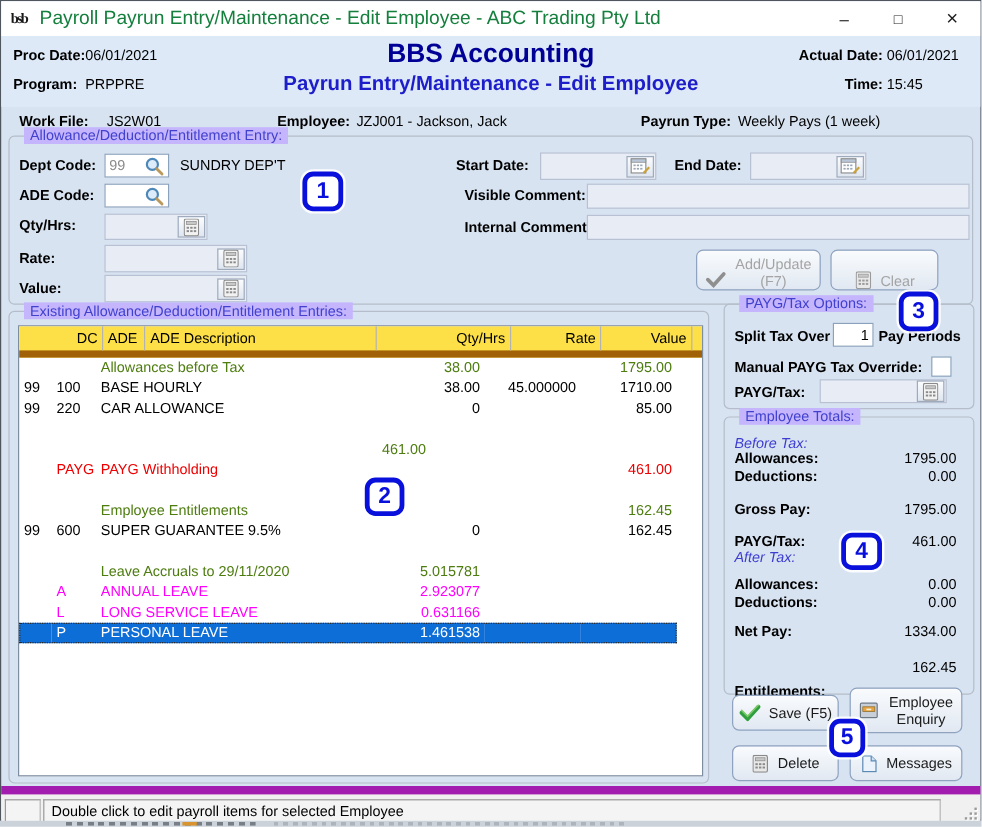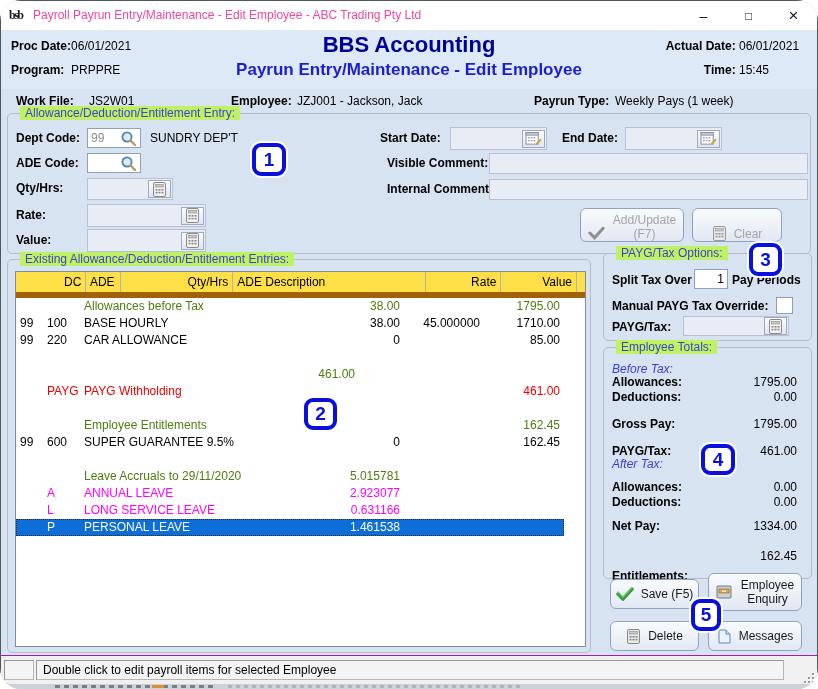--- a/index.html
+++ b/index.html
@@ -1,24 +1,24 @@
 <!DOCTYPE html>
 <html><head>
 <meta charset="utf-8">
 <style>
   html,body{margin:0;padding:0;background:#ffffff;}
   body{font-family:"Liberation Sans","DejaVu Sans",sans-serif;font-size:12px;color:#000;}
-  .screen{position:relative;width:818px;height:689px;overflow:hidden;background:#cfd5dc;border-radius:21px;}
+  .screen{position:relative;width:818px;height:689px;overflow:hidden;background:#cfd5dc;}
   .window{position:absolute;left:0;top:0;width:818px;height:684px;border:1px solid #4f565e;background:#d8e3f1;box-sizing:border-box;}
 
   
   .titlebar{position:absolute;left:0;top:0;width:816px;height:29px;background:#ffffff;}
   .appicon{position:absolute;left:8px;top:6px;width:19px;height:17px;font-family:"Liberation Serif","DejaVu Serif",serif;
            font-weight:bold;font-size:12px;letter-spacing:-1.5px;color:#1a1a1a;line-height:17px;}
-  .wtitle{position:absolute;left:32px;top:0;line-height:29px;font-size:12px;color:#ec4899;white-space:nowrap;}
+  .wtitle{position:absolute;left:32px;top:0;line-height:29px;font-size:16px;color:#15803d;white-space:nowrap;}
   .cap{position:absolute;top:0;width:45px;height:29px;display:flex;align-items:center;justify-content:center;color:#1a1a1a;}
   .cap.min{right:91px;font-size:14px;}
   .cap.max{right:46px;font-size:12px;}
   .cap.close{right:1px;font-size:17px;}
 
   
   .band{position:absolute;left:0;top:29px;width:816px;height:59px;background:#dde9f7;}
   .hlbl{font-weight:bold;}
   .band .l1{position:absolute;left:10px;top:9px;}
   .band .l2{position:absolute;left:10px;top:33px;}
@@ -35,21 +35,21 @@
   .workrow span{position:absolute;top:5px;white-space:nowrap;}
   .wf-l{left:15px;font-weight:bold;}
   .wf-v{left:88px;}
   .emp-l{left:230px;font-weight:bold;}
   .emp-v{left:296px;}
   .pt-l{left:533px;font-weight:bold;}
   .pt-v{left:614px;}
 
   
   .group{position:absolute;border:1px solid #b4bdc9;border-radius:5px;box-sizing:border-box;}
-  .legend{position:absolute;top:-8px;left:12px;background:#bef264;padding:0 5px;color:#4141ce;font-size:12px;white-space:nowrap;}
+  .legend{position:absolute;top:-8px;left:12px;background:#c4b5fd;padding:0 5px;color:#4141ce;font-size:12px;white-space:nowrap;}
   .g-entry{left:6px;top:112px;width:804px;height:141px;}
   .g-entries{left:6px;top:258px;width:584px;height:394px;}
   .g-payg{left:602px;top:252px;width:209px;height:88px;}
   .g-totals{left:602px;top:346px;width:209px;height:232px;}
 
   .flbl{position:absolute;font-weight:bold;white-space:nowrap;}
   .ftxt{position:absolute;white-space:nowrap;}
 
   
   .inputbox{position:absolute;display:flex;align-items:center;border:1px solid #8ba2bd;background:#fff;height:20px;box-sizing:border-box;}
@@ -97,21 +97,21 @@
   .checkbox{position:absolute;left:172px;top:43px;width:15px;height:15px;background:#fff;border:1px solid #87a0bc;}
   .payg-input{left:79px;top:62px;width:106px;}
 
   
   .tot-host{position:absolute;left:0;top:0;width:209px;height:232px;}
   .tot-section{position:absolute;left:8px;font-style:italic;color:#3d3dd0;white-space:nowrap;}
   .tot-label{position:absolute;left:8px;font-weight:bold;white-space:nowrap;}
   .tot-value{position:absolute;right:16px;text-align:right;white-space:nowrap;}
 
   
-  .statusbar{position:absolute;left:0;top:654px;width:816px;height:32px;background:#f0f0f0;border-top:1px solid #a21caf;box-sizing:border-box;}
+  .statusbar{position:absolute;left:0;top:654px;width:816px;height:32px;background:#f0f0f0;border-top:7px solid #a21caf;box-sizing:border-box;}
   .sb-cell{position:absolute;top:4px;height:20px;background:#f4f4f4;border:1px solid #b5b5b5;border-top-color:#989898;border-left-color:#989898;box-sizing:border-box;}
   .sb-c1{left:3px;width:30px;}
   .sb-msg{left:35px;width:748px;line-height:18px;padding-left:6px;font-size:12px;color:#000;white-space:nowrap;overflow:hidden;}
   .grip{position:absolute;right:3px;bottom:4px;width:12px;height:12px;}
   .grip i{position:absolute;width:2px;height:2px;background:#9a9a9a;box-shadow:1px 1px 0 #fff;}
   .grip .d1{right:0;bottom:0;}.grip .d2{right:4px;bottom:0;}.grip .d3{right:0;bottom:4px;}
   .grip .d4{right:8px;bottom:0;}.grip .d5{right:4px;bottom:4px;}.grip .d6{right:0;bottom:8px;}
 
   
   .behind{position:absolute;left:0;top:684px;width:818px;height:5px;background:#ccd2d9;overflow:hidden;}
@@ -325,22 +325,22 @@
       </div>
     </div>
 
     <div class="group g-entries">
       <span class="legend">Existing Allowance/Deduction/Entitlement Entries:</span>
     </div>
     <div class="table">
       <div class="thead">
         <div class="th c-dc">DC</div>
         <div class="th c-ade">ADE</div>
+        <div class="th c-desc">ADE Description</div>
         <div class="th c-qty">Qty/Hrs</div>
-        <div class="th c-desc">ADE Description</div>
         <div class="th c-rate">Rate</div>
         <div class="th c-val">Value</div>
         <div class="th c-fill" style="border-right:none;"></div>
       </div>
       <div class="tbody">
           <div class="trow blue">
             <div class="tcell c-dc"></div>
             <div class="tcell c-ade"></div>
             <div class="tcell c-desc">Allowances before Tax</div>
             <div class="tcell c-qty">38.00</div>

